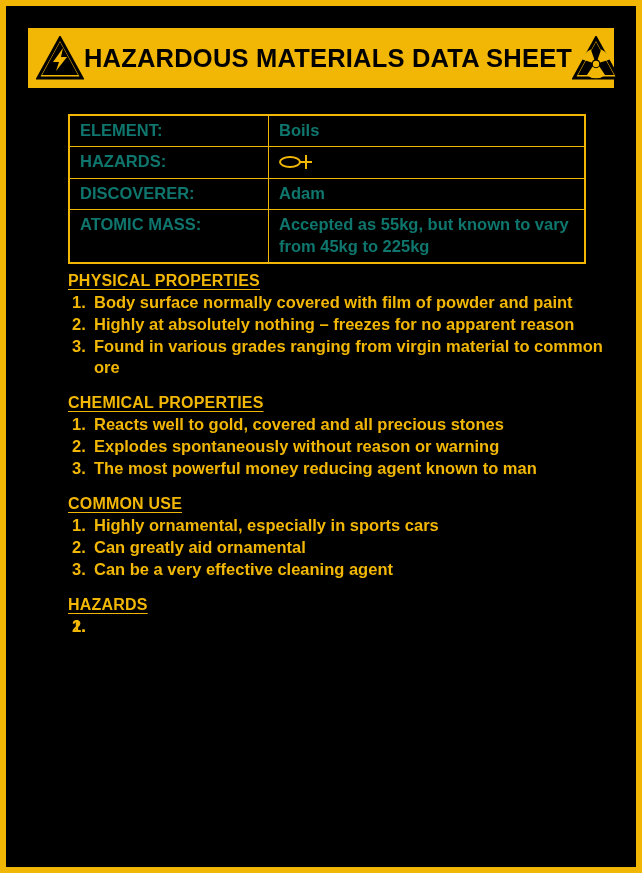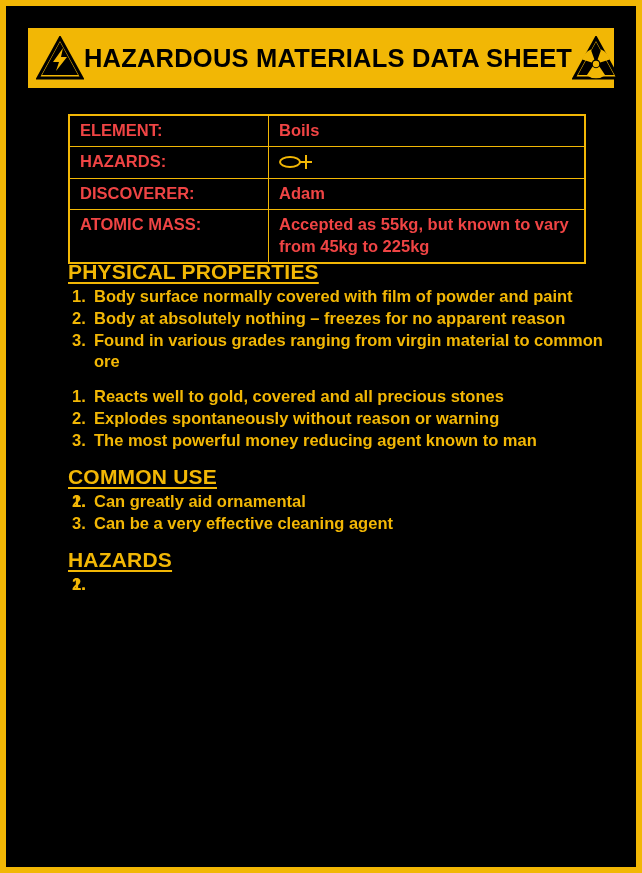--- a/index.html
+++ b/index.html
@@ -54,21 +54,21 @@
     position: absolute;
     left: 62px;
     top: 108px;
     width: 518px;
     border: 2px solid #F2B705;
     box-sizing: border-box;
     border-collapse: collapse;
   }
   .data-table td {
     border: 1px solid #F2B705;
-    color: #ef4444;
+    color: #0f766e;
     font-size: 16.5px;
     font-weight: bold;
     padding: 4px 10px 5px 10px;
     vertical-align: top;
     line-height: 1.3;
   }
   .data-table td.label {
     width: 178px;
     white-space: nowrap;
   }
@@ -108,25 +108,25 @@
   
   .sections {
     position: absolute;
     left: 62px;
     top: 250px;
     width: 560px;
     color: #F2B705;
   }
   .section { margin-bottom: 14px; }
   .section-title {
-    font-size: 21px;
+    font-size: 16px;
     font-weight: bold;
     text-decoration: underline;
     text-underline-offset: 3px;
-    margin: 4px 0 2px 0;
+    margin: 16px 0 2px 0;
     letter-spacing: 0.2px;
   }
   ol.items {
     list-style: none;
     margin: 0;
     padding: 0;
   }
   ol.items li {
     font-size: 16.5px;
     font-weight: bold;
@@ -198,37 +198,38 @@
       </tr>
     </tbody>
   </table>
 
   <div class="sections">
 
     <div class="section">
       <div class="section-title">PHYSICAL PROPERTIES</div>
       <ol class="items">
         <li><span class="num">1.</span><span>Body surface normally covered with film of powder and paint</span></li>
-        <li><span class="num">2.</span><span>Body at absolutely nothing – freezes for no apparent reason</span></li>
+        <li><span class="num">2.</span><span>Highly at absolutely nothing – freezes for no apparent reason</span></li>
         <li><span class="num">3.</span><span>Found in various grades ranging from virgin material to common ore</span></li>
       </ol>
     </div>
 
     <div class="section">
+      <div class="section-title">CHEMICAL PROPERTIES</div>
       <ol class="items">
         <li><span class="num">1.</span><span>Reacts well to gold, covered and all precious stones</span></li>
         <li><span class="num">2.</span><span>Explodes spontaneously without reason or warning</span></li>
         <li><span class="num">3.</span><span>The most powerful money reducing agent known to man</span></li>
       </ol>
     </div>
 
     <div class="section">
       <div class="section-title">COMMON USE</div>
       <ol class="items">
-        <li><span class="num">1.</span></li>
+        <li><span class="num">1.</span><span>Highly ornamental, especially in sports cars</span></li>
         <li><span class="num">2.</span><span>Can greatly aid ornamental</span></li>
         <li><span class="num">3.</span><span>Can be a very effective cleaning agent</span></li>
       </ol>
     </div>
 
     <div class="section">
       <div class="section-title">HAZARDS</div>
       <ol class="items">
         <li><span class="num">1.</span></li>
         <li><span class="num">2.</span></li>

